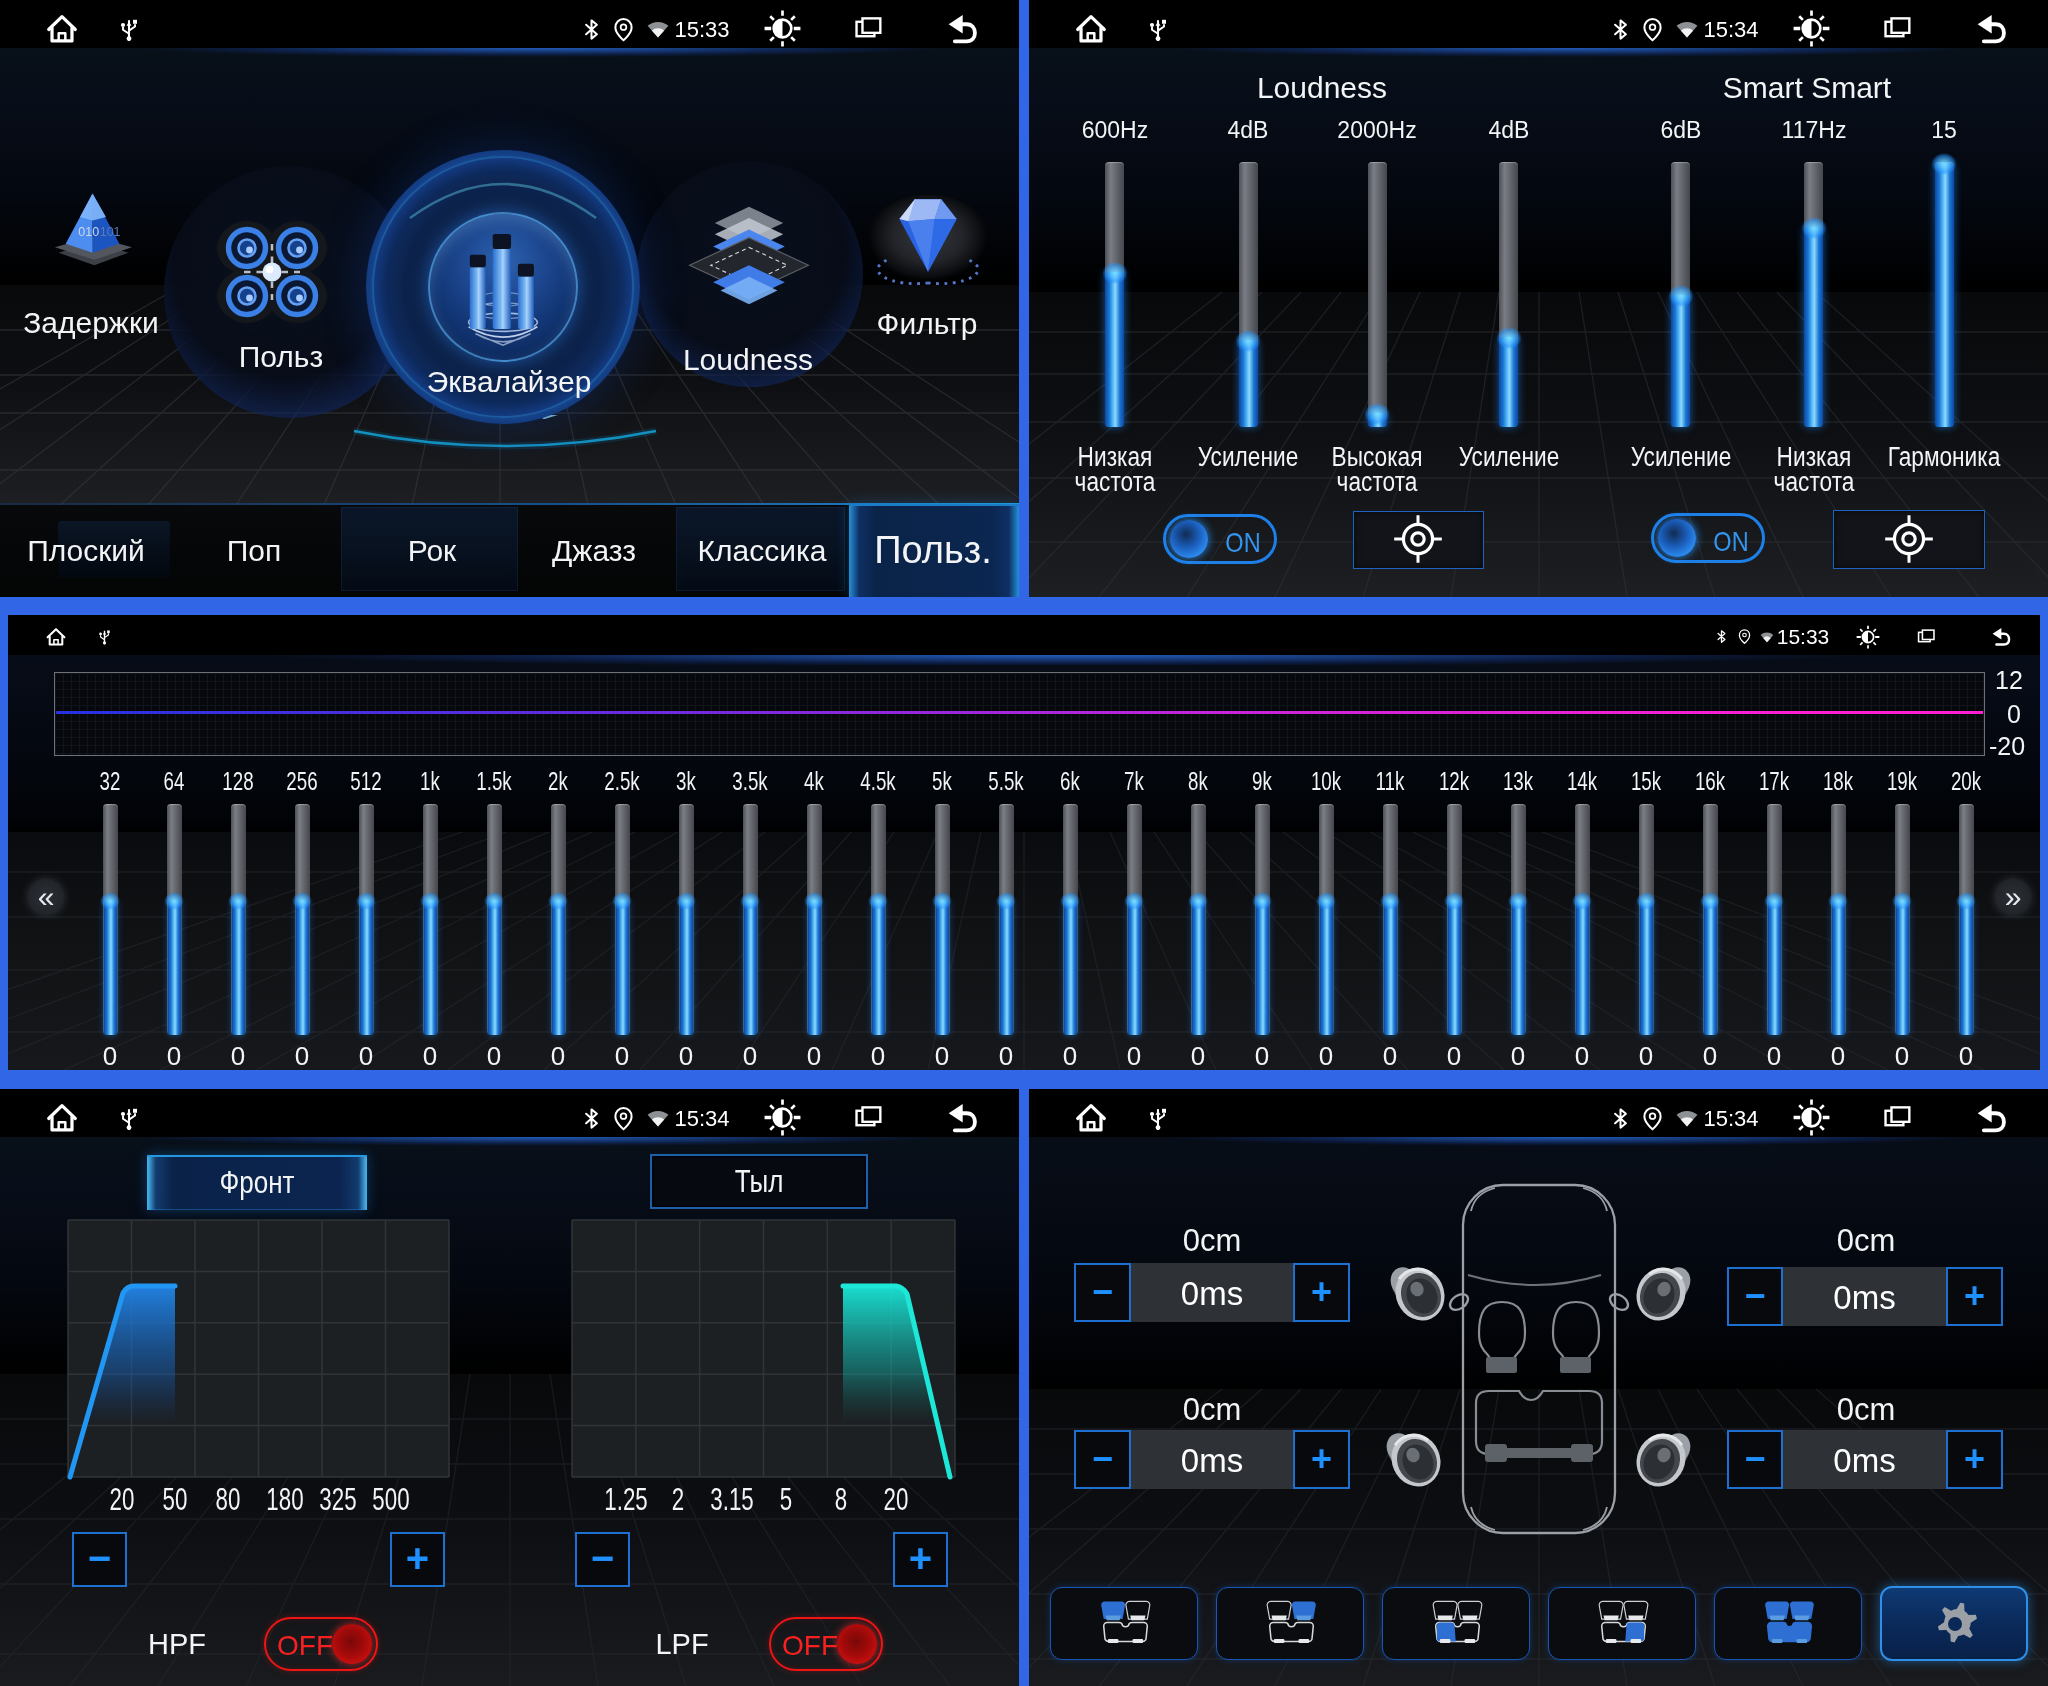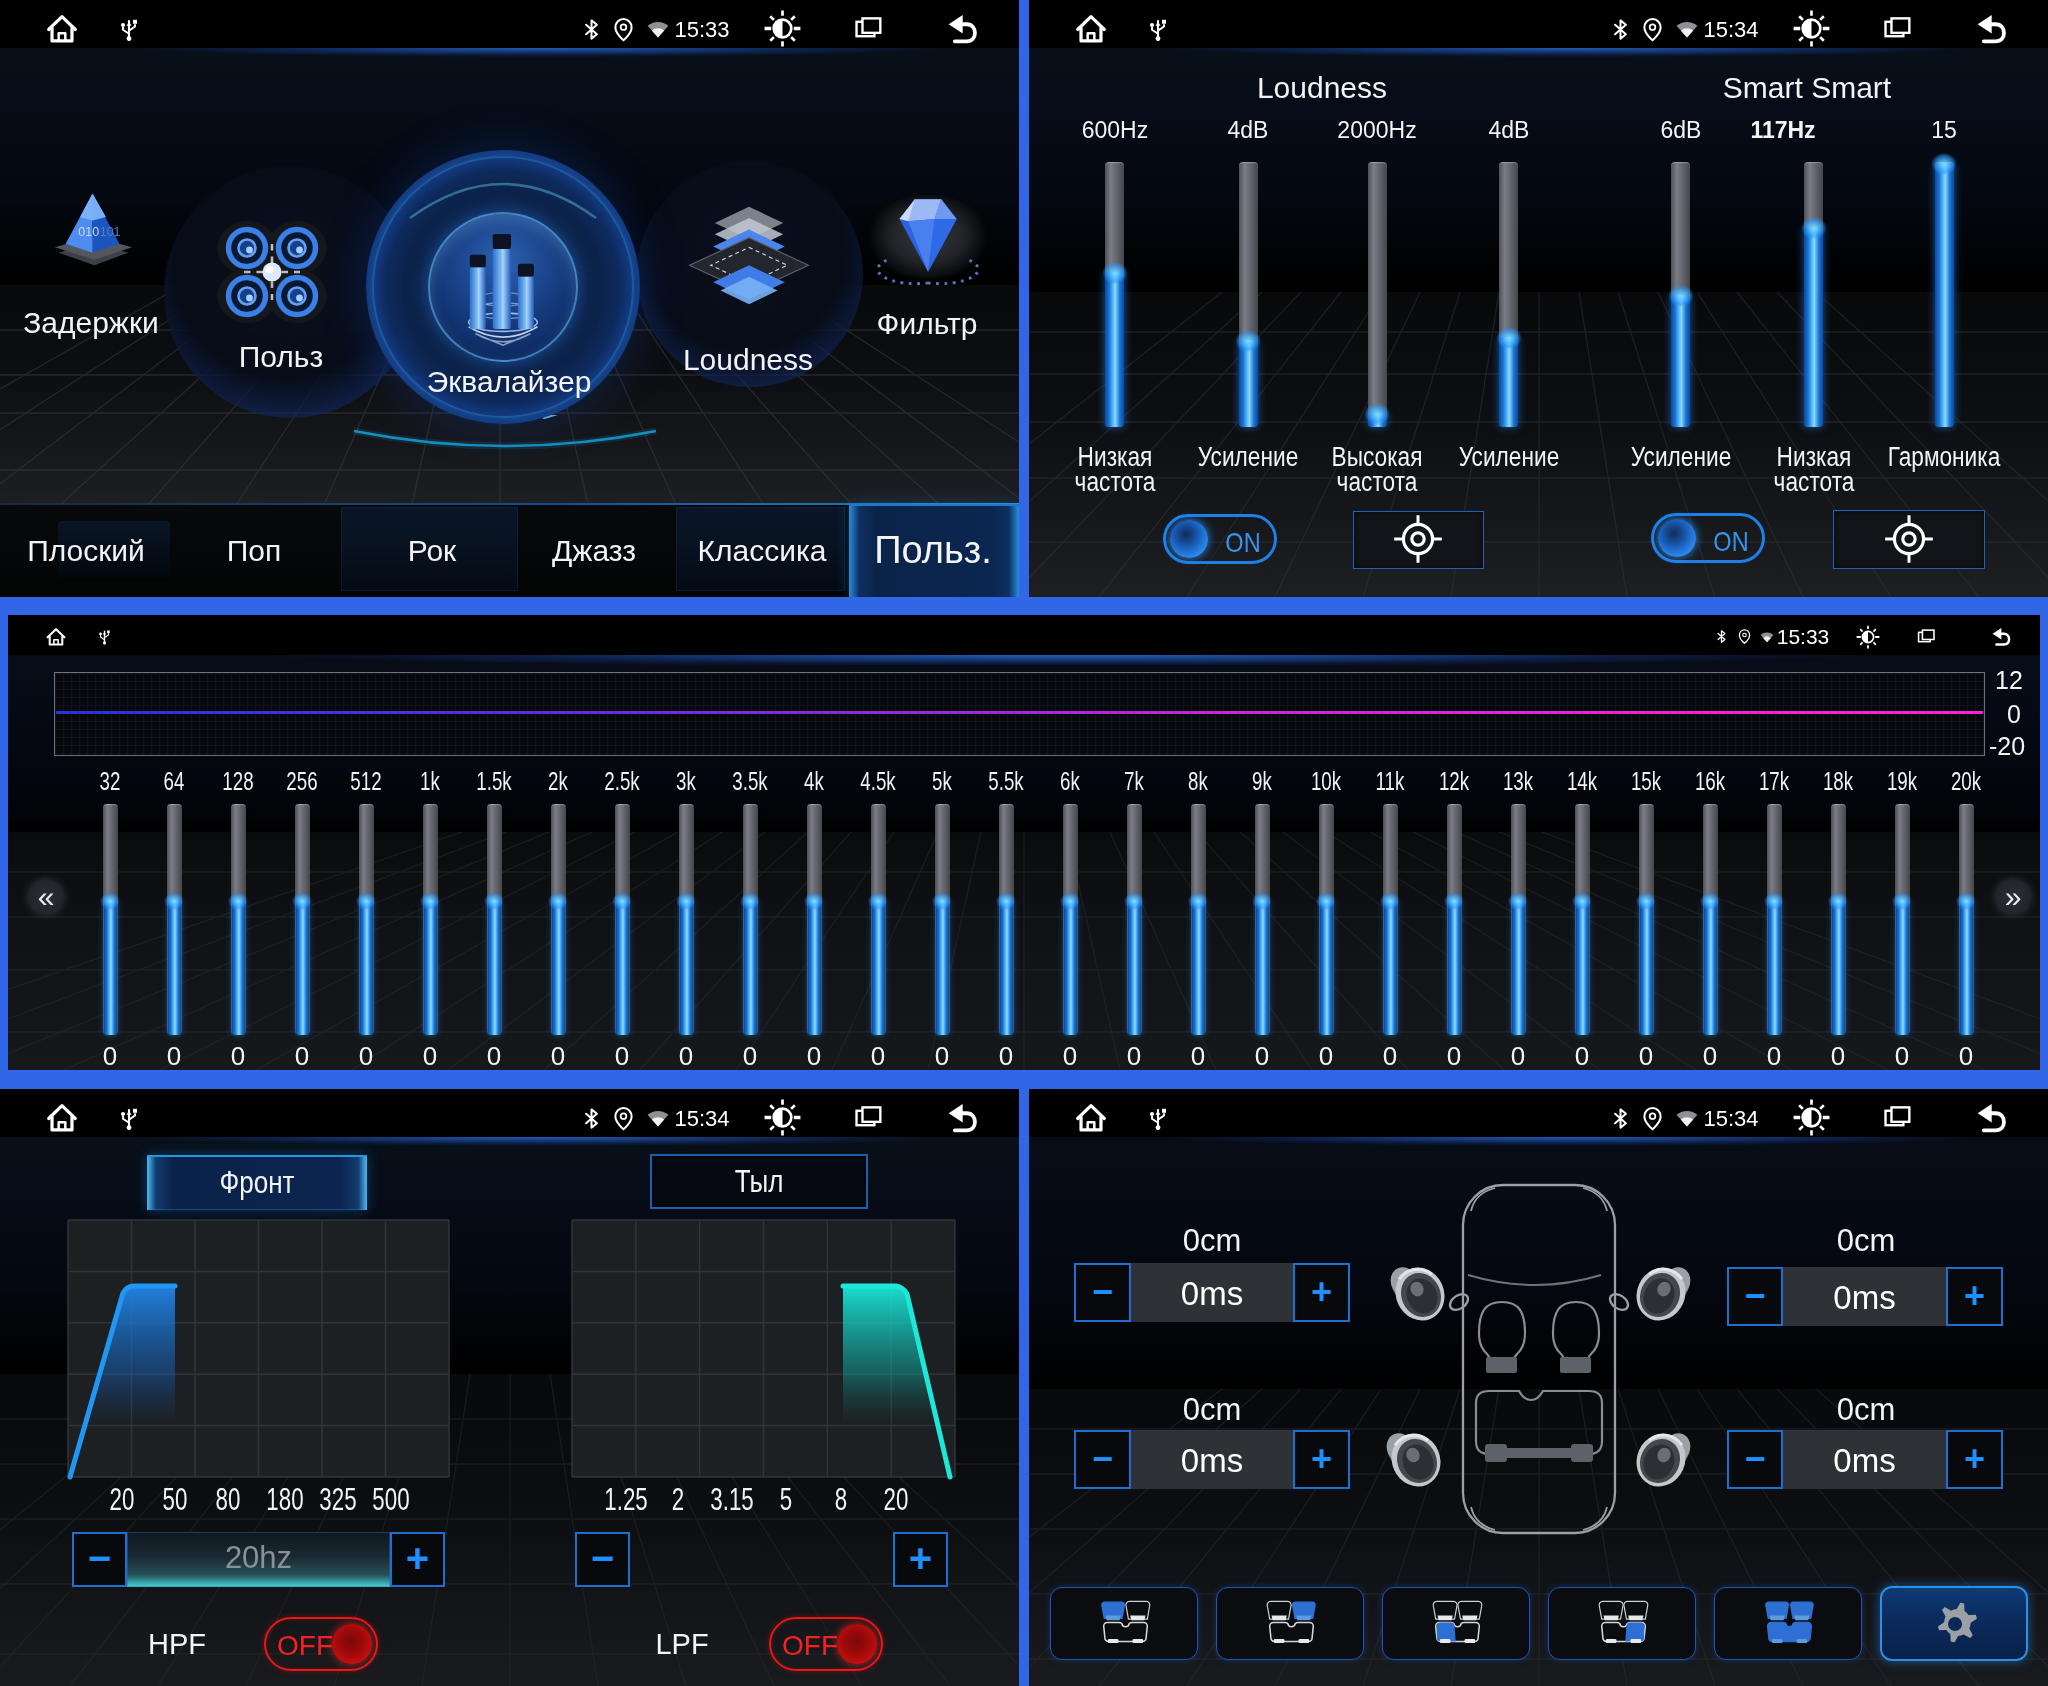--- a/index.html
+++ b/index.html
@@ -255,21 +255,21 @@
       <div class="bfill" style="left:339px;top:413px;width:19px;height:14px;box-shadow:0 0 9px rgba(30,140,255,.6)"></div>
       <div class="bglow" style="left:331px;top:399px;width:34px;height:30px"></div>
       <div class="ct " style="left:400px;top:116px;width:160px;font-size:23px;line-height:29px;color:#f2f4f6;">4dB</div>
       <div class="track" style="left:470px;top:162px;width:19px;height:265px"></div>
       <div class="bfill" style="left:470px;top:337px;width:19px;height:90px;box-shadow:0 0 9px rgba(30,140,255,.6)"></div>
       <div class="bglow" style="left:463px;top:323px;width:34px;height:30px"></div>
       <div class="ct " style="left:572px;top:116px;width:160px;font-size:23px;line-height:29px;color:#f2f4f6;">6dB</div>
       <div class="track" style="left:642px;top:162px;width:19px;height:265px"></div>
       <div class="bfill" style="left:642px;top:295px;width:19px;height:132px;box-shadow:0 0 9px rgba(30,140,255,.6)"></div>
       <div class="bglow" style="left:635px;top:281px;width:34px;height:30px"></div>
-      <div class="ct " style="left:674px;top:116px;width:160px;font-size:23px;line-height:29px;color:#f2f4f6;font-weight:bold;">117Hz</div>
+      <div class="ct " style="left:705px;top:116px;width:160px;font-size:23px;line-height:29px;color:#f2f4f6;">117Hz</div>
       <div class="track" style="left:775px;top:162px;width:19px;height:265px"></div>
       <div class="bfill" style="left:775px;top:227px;width:19px;height:200px;box-shadow:0 0 9px rgba(30,140,255,.6)"></div>
       <div class="bglow" style="left:768px;top:213px;width:34px;height:30px"></div>
       <div class="ct " style="left:835px;top:116px;width:160px;font-size:23px;line-height:29px;color:#f2f4f6;">15</div>
       <div class="track" style="left:906px;top:162px;width:19px;height:265px"></div>
       <div class="bfill" style="left:906px;top:163px;width:19px;height:264px;box-shadow:0 0 9px rgba(30,140,255,.6)"></div>
       <div class="bglow" style="left:898px;top:149px;width:34px;height:30px"></div>
       <div class="ct cnd2" style="left:-24px;top:441px;width:220px;font-size:27px;line-height:33px;color:#f2f4f6;">Низкая</div>
       <div class="ct cnd2" style="left:-24px;top:466px;width:220px;font-size:27px;line-height:33px;color:#f2f4f6;">частота</div>
       <div class="ct cnd2" style="left:109px;top:441px;width:220px;font-size:27px;line-height:33px;color:#f2f4f6;">Усиление</div>
@@ -675,23 +675,20 @@
       <div class="ct cnd" style="left:331px;top:392px;width:120px;font-size:31px;line-height:38px;color:#f2f4f6;">500</div>
       <div class="ct cnd" style="left:566px;top:392px;width:120px;font-size:31px;line-height:38px;color:#f2f4f6;">1.25</div>
       <div class="ct cnd" style="left:618px;top:392px;width:120px;font-size:31px;line-height:38px;color:#f2f4f6;">2</div>
       <div class="ct cnd" style="left:672px;top:392px;width:120px;font-size:31px;line-height:38px;color:#f2f4f6;">3.15</div>
       <div class="ct cnd" style="left:726px;top:392px;width:120px;font-size:31px;line-height:38px;color:#f2f4f6;">5</div>
       <div class="ct cnd" style="left:781px;top:392px;width:120px;font-size:31px;line-height:38px;color:#f2f4f6;">8</div>
       <div class="ct cnd" style="left:836px;top:392px;width:120px;font-size:31px;line-height:38px;color:#f2f4f6;">20</div>
       <div class="abs" style="left:72px;top:443px;width:55px;height:55px;background:#07090c;border:2px solid #1d6fd0">
         <div class="ct" style="left:0;top:2px;width:51px;font-size:40px;color:#1e90ff;font-weight:bold">−</div>
       </div>
-      <div class="abs" style="left:127px;top:443px;width:263px;height:55px;background:linear-gradient(180deg,#10171e 0%,#1a2a32 45%,#265058 78%,#3fc4c8 97%,#55dcdc 100%);box-shadow:inset 0 0 0 1px rgba(40,110,190,.45)">
-        <div class="ct " style="left:0px;top:7px;width:263px;font-size:31px;line-height:38px;color:#8a9298;">20hz</div>
-      </div>
       <div class="abs" style="left:390px;top:443px;width:55px;height:55px;background:#07090c;border:2px solid #1d6fd0">
         <div class="ct" style="left:0;top:2px;width:51px;font-size:40px;color:#1e90ff;font-weight:bold">+</div>
       </div>
       <div class="abs" style="left:575px;top:443px;width:55px;height:55px;background:#07090c;border:2px solid #1d6fd0">
         <div class="ct" style="left:0;top:2px;width:51px;font-size:40px;color:#1e90ff;font-weight:bold">−</div>
       </div>
       <div class="abs" style="left:893px;top:443px;width:55px;height:55px;background:#07090c;border:2px solid #1d6fd0">
         <div class="ct" style="left:0;top:2px;width:51px;font-size:40px;color:#1e90ff;font-weight:bold">+</div>
       </div>
       <div class="ct " style="left:107px;top:537px;width:140px;font-size:29px;line-height:36px;color:#f2f4f6;">HPF</div>

